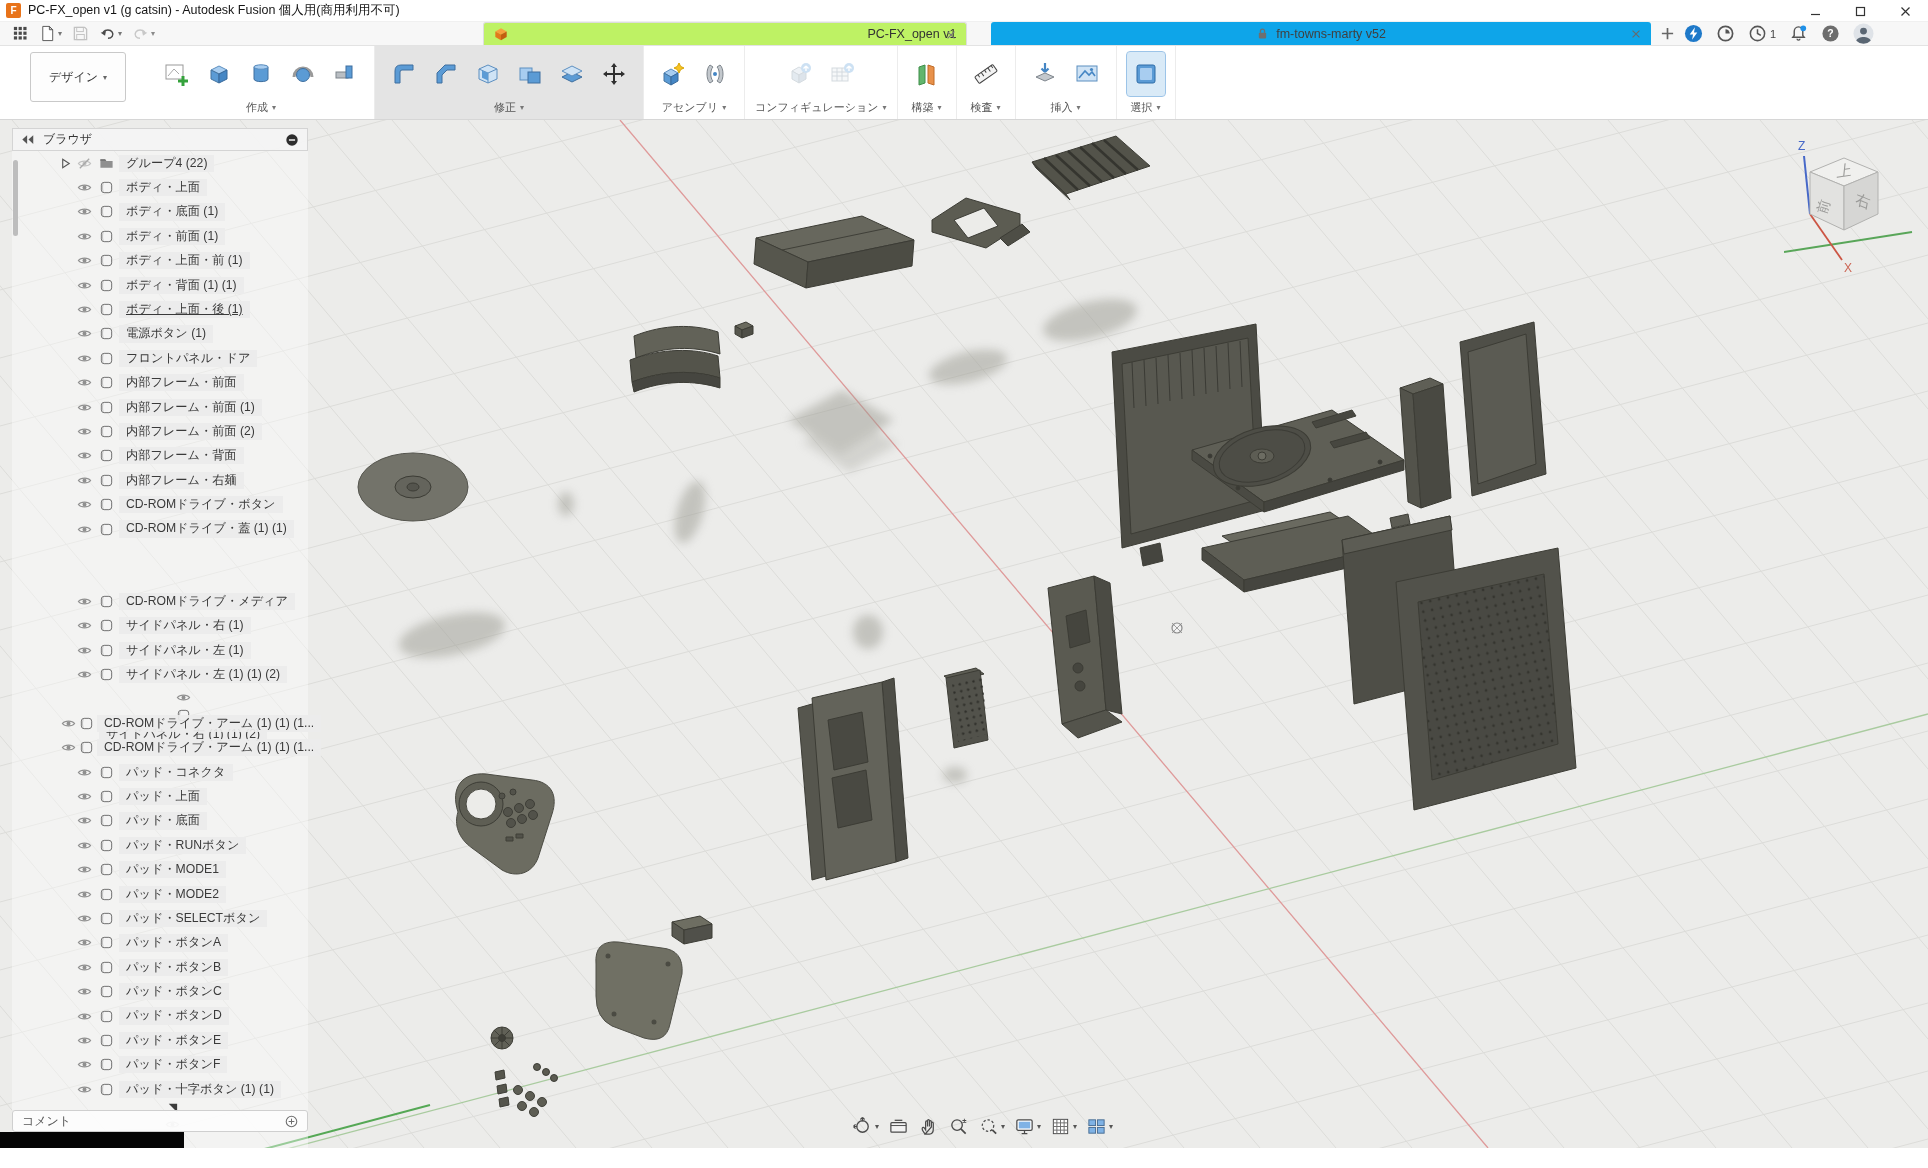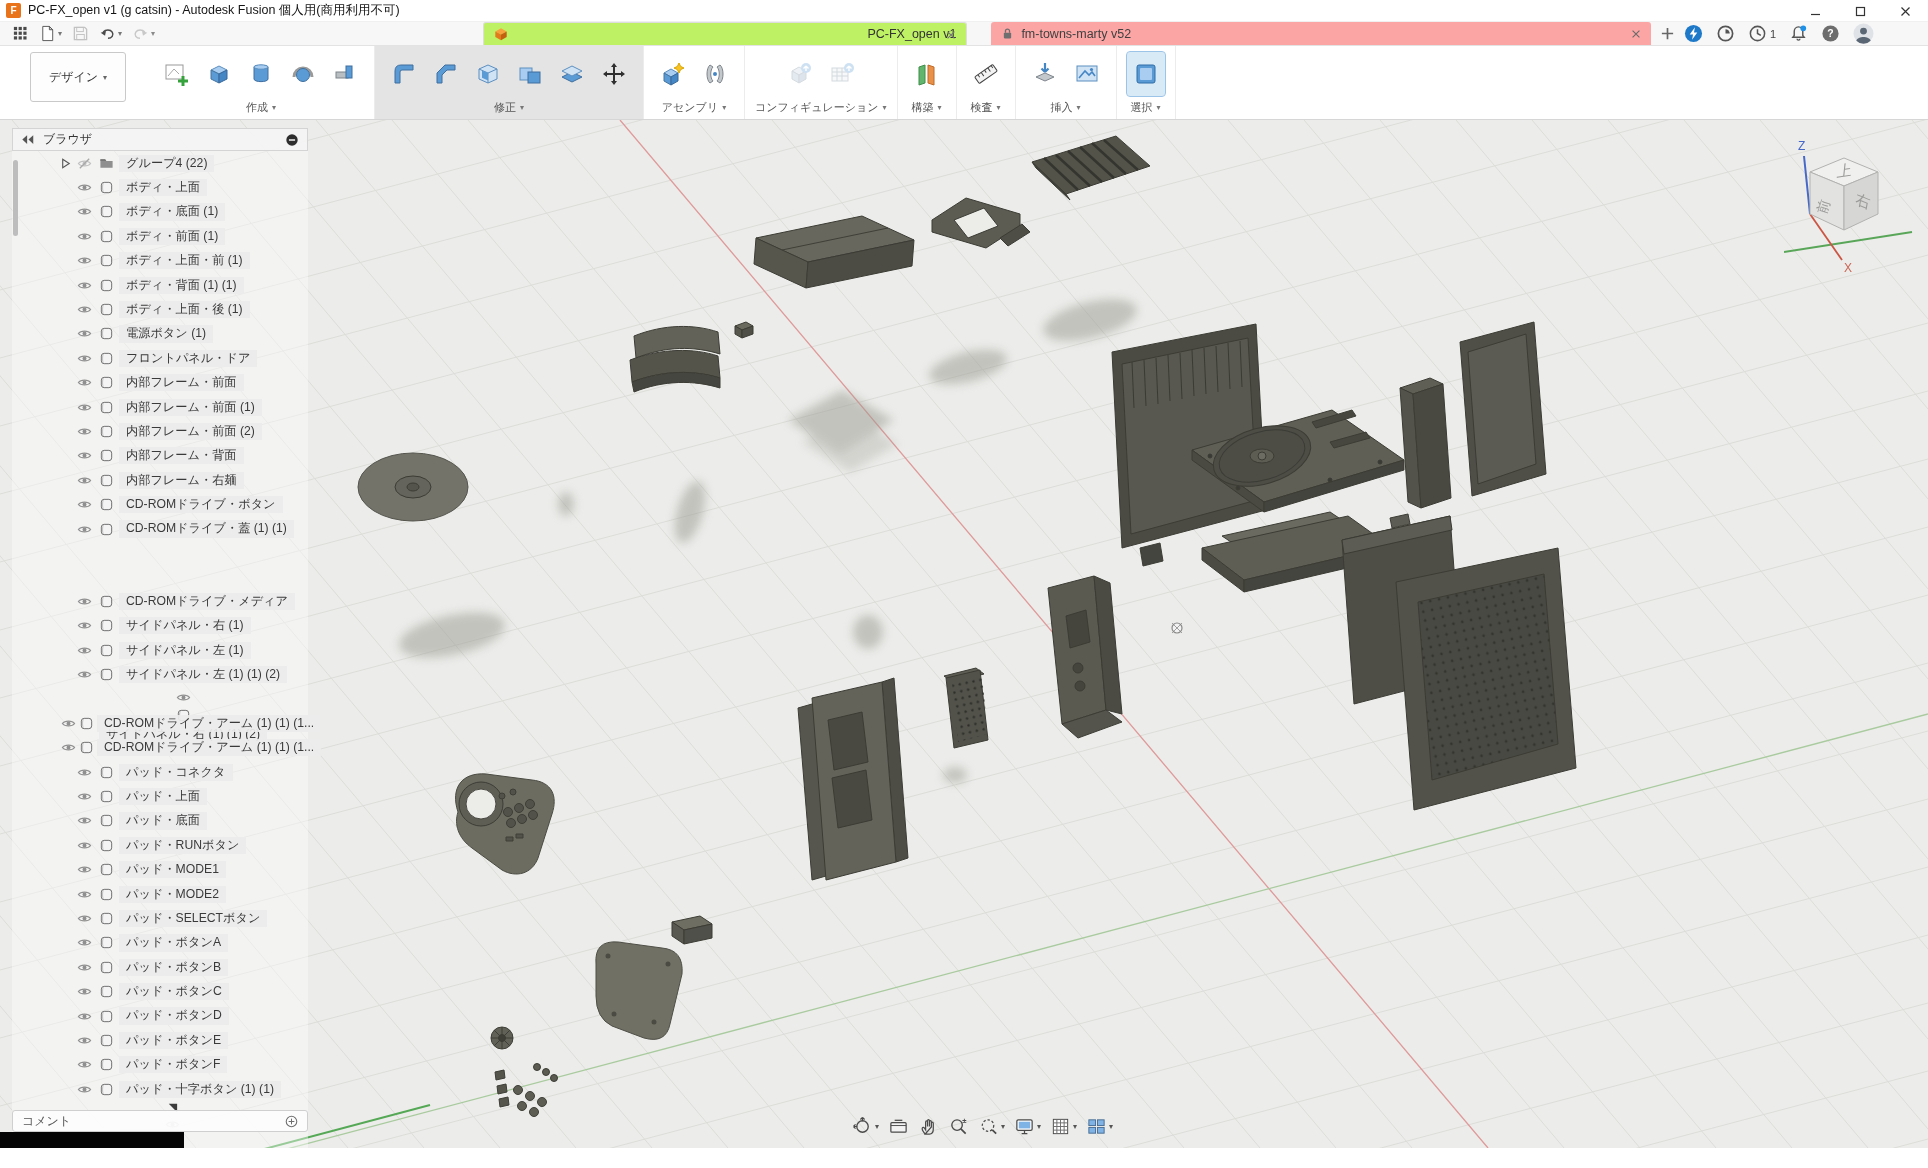--- a/index.html
+++ b/index.html
@@ -11,21 +11,21 @@
   .winbtn{width:45px;height:22px;display:flex;align-items:center;justify-content:center;color:#333}
   
   #tabstrip{height:24px;background:#f7f7f7;display:flex;align-items:stretch;border-bottom:1px solid #e3e3e3}
   #qat{display:flex;align-items:center;gap:6px;padding:0 10px;width:206px}
   .qbtn{display:flex;align-items:center;gap:2px;padding:1px 2px;cursor:default}
   .qbtn .caret{font-size:8px;color:#777}
   .qbtn.dis{opacity:.85}
   .doc-tab{display:flex;align-items:center;gap:7px;padding:0 10px;font-size:12.5px;position:relative}
   #tab-active{width:496px;margin-left:282px;background:#bef264;border:1px solid #ddd;border-bottom:none;border-radius:3px 3px 0 0;color:#333;justify-content:space-between}
   #tab-active .tclose{position:absolute;right:9px;top:6px}
-  #tab-inactive{width:676px;margin-left:24px;background:#fca5a5;border-radius:3px 3px 0 0;color:#404040;justify-content:flex-start}
+  #tab-inactive{width:676px;margin-left:24px;background:#0ea5e9;border-radius:3px 3px 0 0;color:#404040;justify-content:center}
   #tab-inactive .tclose{position:absolute;right:9px;top:6px}
   #newtab-btn{display:flex;align-items:center;padding:0 9px}
   #strip-right{margin-left:auto;display:flex;align-items:center;gap:13px;padding-right:54px}
   .sr-icon{display:flex;align-items:center;gap:3px}
   .badge{font-size:11px;color:#444}
   
   #ribbon{background:#fff;border-bottom:1px solid #d6d6d6}
   #ribbon-tabs{height:20px;display:flex;align-items:flex-end;gap:46px;padding-left:156px;font-size:12px;color:#4a4a4a}
   .rtab{padding-bottom:3px;white-space:nowrap;cursor:default}
   .rtab.active{color:#1f6fb5;font-weight:bold}
@@ -797,21 +797,21 @@
             </svg>
           </span>
           <span class="typeslot">
             <svg viewBox="0 0 16 16" width="15" height="15">
               <rect x="2.5" y="2.5" width="11" height="11" rx="3" fill="#f4f4f4" stroke="#666"></rect>
               <path d="M5.5 3 C4 4.5 4 11.5 5.5 13 C3.8 12.5 3 10.5 3 8 C3 5.5 3.8 3.5 5.5 3 Z" fill="#c4c4c4" stroke="none"></path>
             </svg>
           </span>
           <span class="blabel">ボディ・背面 (1) (1)</span>
         </div>
-        <div class="brow" style="padding-left: 46px;">
+        <div class="brow" style="padding-left: 46px; text-decoration: underline;">
           <span class="slot"></span>
           <span class="eyeslot">
             <svg viewBox="0 0 16 16" width="15" height="15">
               <path d="M1.5 8 C4 4.5 12 4.5 14.5 8 C12 11.5 4 11.5 1.5 8 Z" fill="none" stroke="#909090" stroke-width="1.3"></path>
               <circle cx="8" cy="8" r="2.1" fill="#909090"></circle>
             </svg>
           </span>
           <span class="typeslot">
             <svg viewBox="0 0 16 16" width="15" height="15">
               <rect x="2.5" y="2.5" width="11" height="11" rx="3" fill="#f4f4f4" stroke="#666"></rect>

